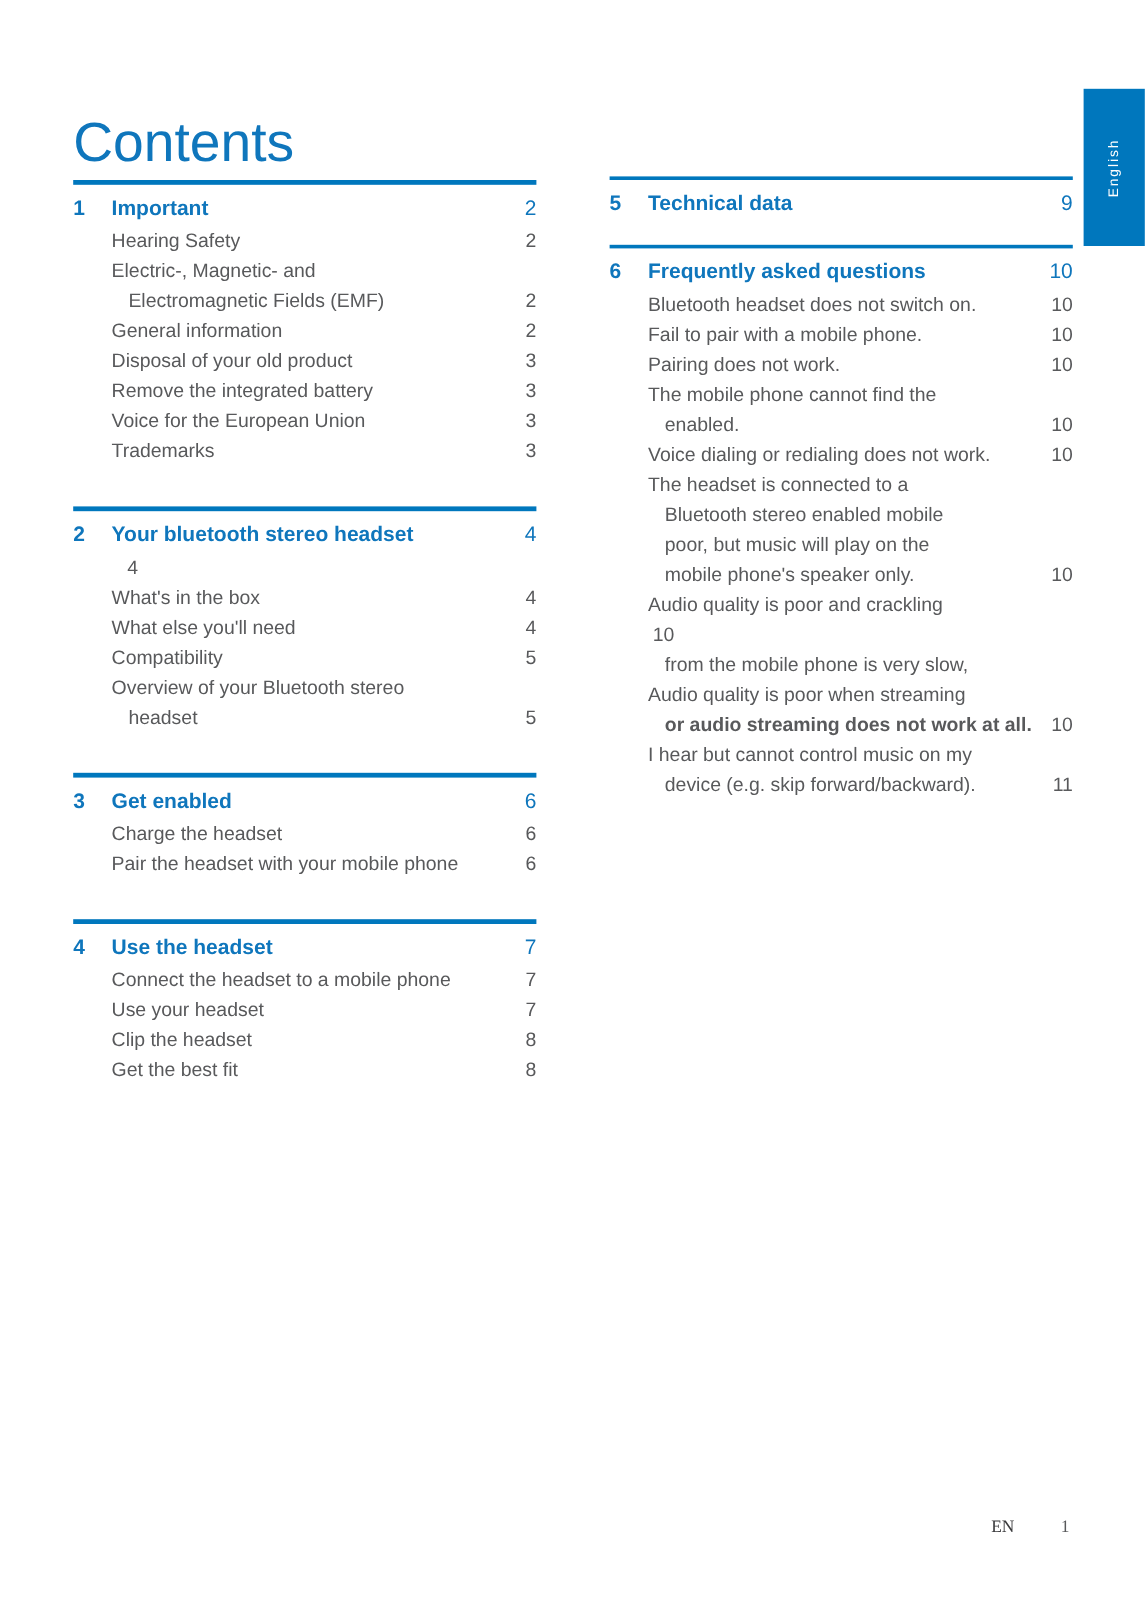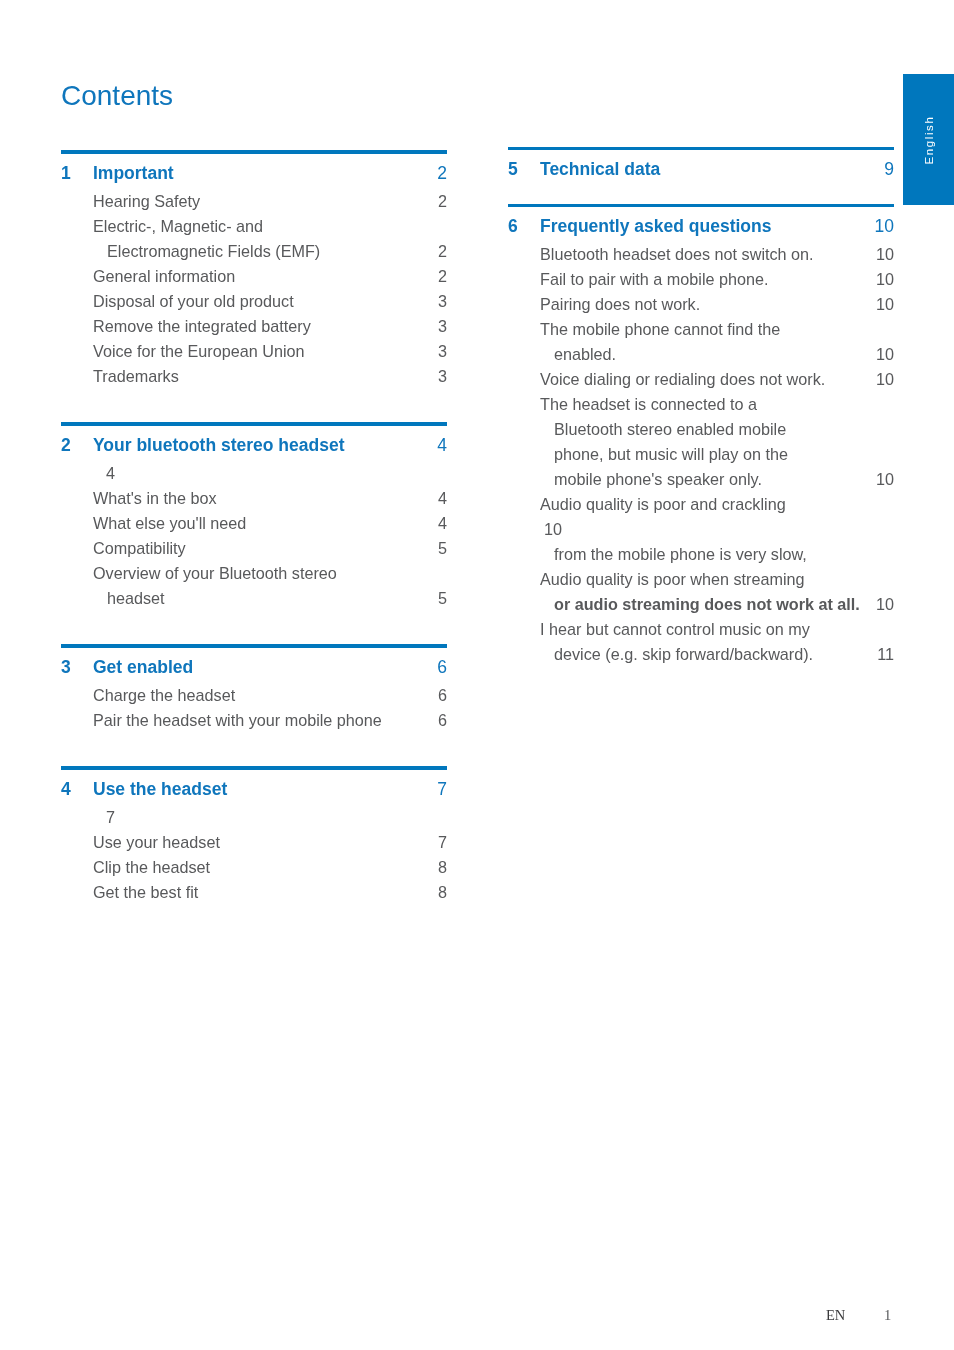--- a/index.html
+++ b/index.html
@@ -13,21 +13,21 @@
     position: relative;
     font-family: "Liberation Sans", sans-serif;
     overflow: hidden;
   }
 
   
   #page-title {
     position: absolute;
     left: 61px;
     top: 62px;
-    font-size: 28px;
+    font-size: 46px;
     font-weight: 400;
     color: #0f76bc;
     letter-spacing: 0px;
     line-height: 1.1;
   }
 
   
   #lang-tab {
     position: absolute;
     left: 903px;
@@ -112,21 +112,21 @@
     text-align: right;
   }
 
   .gap-after { height: 33px; }
   .gap-after-small { height: 24px; }
 
   
   #footer {
     position: absolute;
     left: 0;
-    top: 1307px;
+    top: 1265px;
     width: 816px;
     height: 20px;
     font-family: Liberation Serif, serif;
   }
   #footer .foot-en {
     position: absolute;
     left: 826px;
     top: 0;
     font-size: 14.5px;
     color: #3a3a3c;
@@ -247,20 +247,21 @@
     <div class="gap-after"></div>
     <div class="section">
       <div class="rule"></div>
       <div class="sec-head">
         <span class="sec-num">4</span>
         <span class="sec-title">Use the headset</span>
         <span class="sec-page">7</span>
       </div>
       <div class="sub-list">
         <div class="sub-item">
+          <span class="sub-label">Connect the headset to a mobile phone</span>
           <span class="sub-page">7</span>
         </div>
         <div class="sub-item">
           <span class="sub-label">Use your headset</span>
           <span class="sub-page">7</span>
         </div>
         <div class="sub-item">
           <span class="sub-label">Clip the headset</span>
           <span class="sub-page">8</span>
         </div>
@@ -315,21 +316,21 @@
         </div>
         <div class="sub-item">
           <span class="sub-label">The headset is connected to a</span>
           <span class="sub-page"></span>
         </div>
         <div class="sub-item indent">
           <span class="sub-label">Bluetooth stereo enabled mobile</span>
           <span class="sub-page"></span>
         </div>
         <div class="sub-item indent">
-          <span class="sub-label">phone, but music will play on the</span>
+          <span class="sub-label">poor, but music will play on the</span>
           <span class="sub-page"></span>
         </div>
         <div class="sub-item indent">
           <span class="sub-label">mobile phone's speaker only.</span>
           <span class="sub-page">10</span>
         </div>
         <div class="sub-item">
           <span class="sub-label">Audio quality is poor and crackling</span>
           <span class="sub-page"></span>
         </div>

